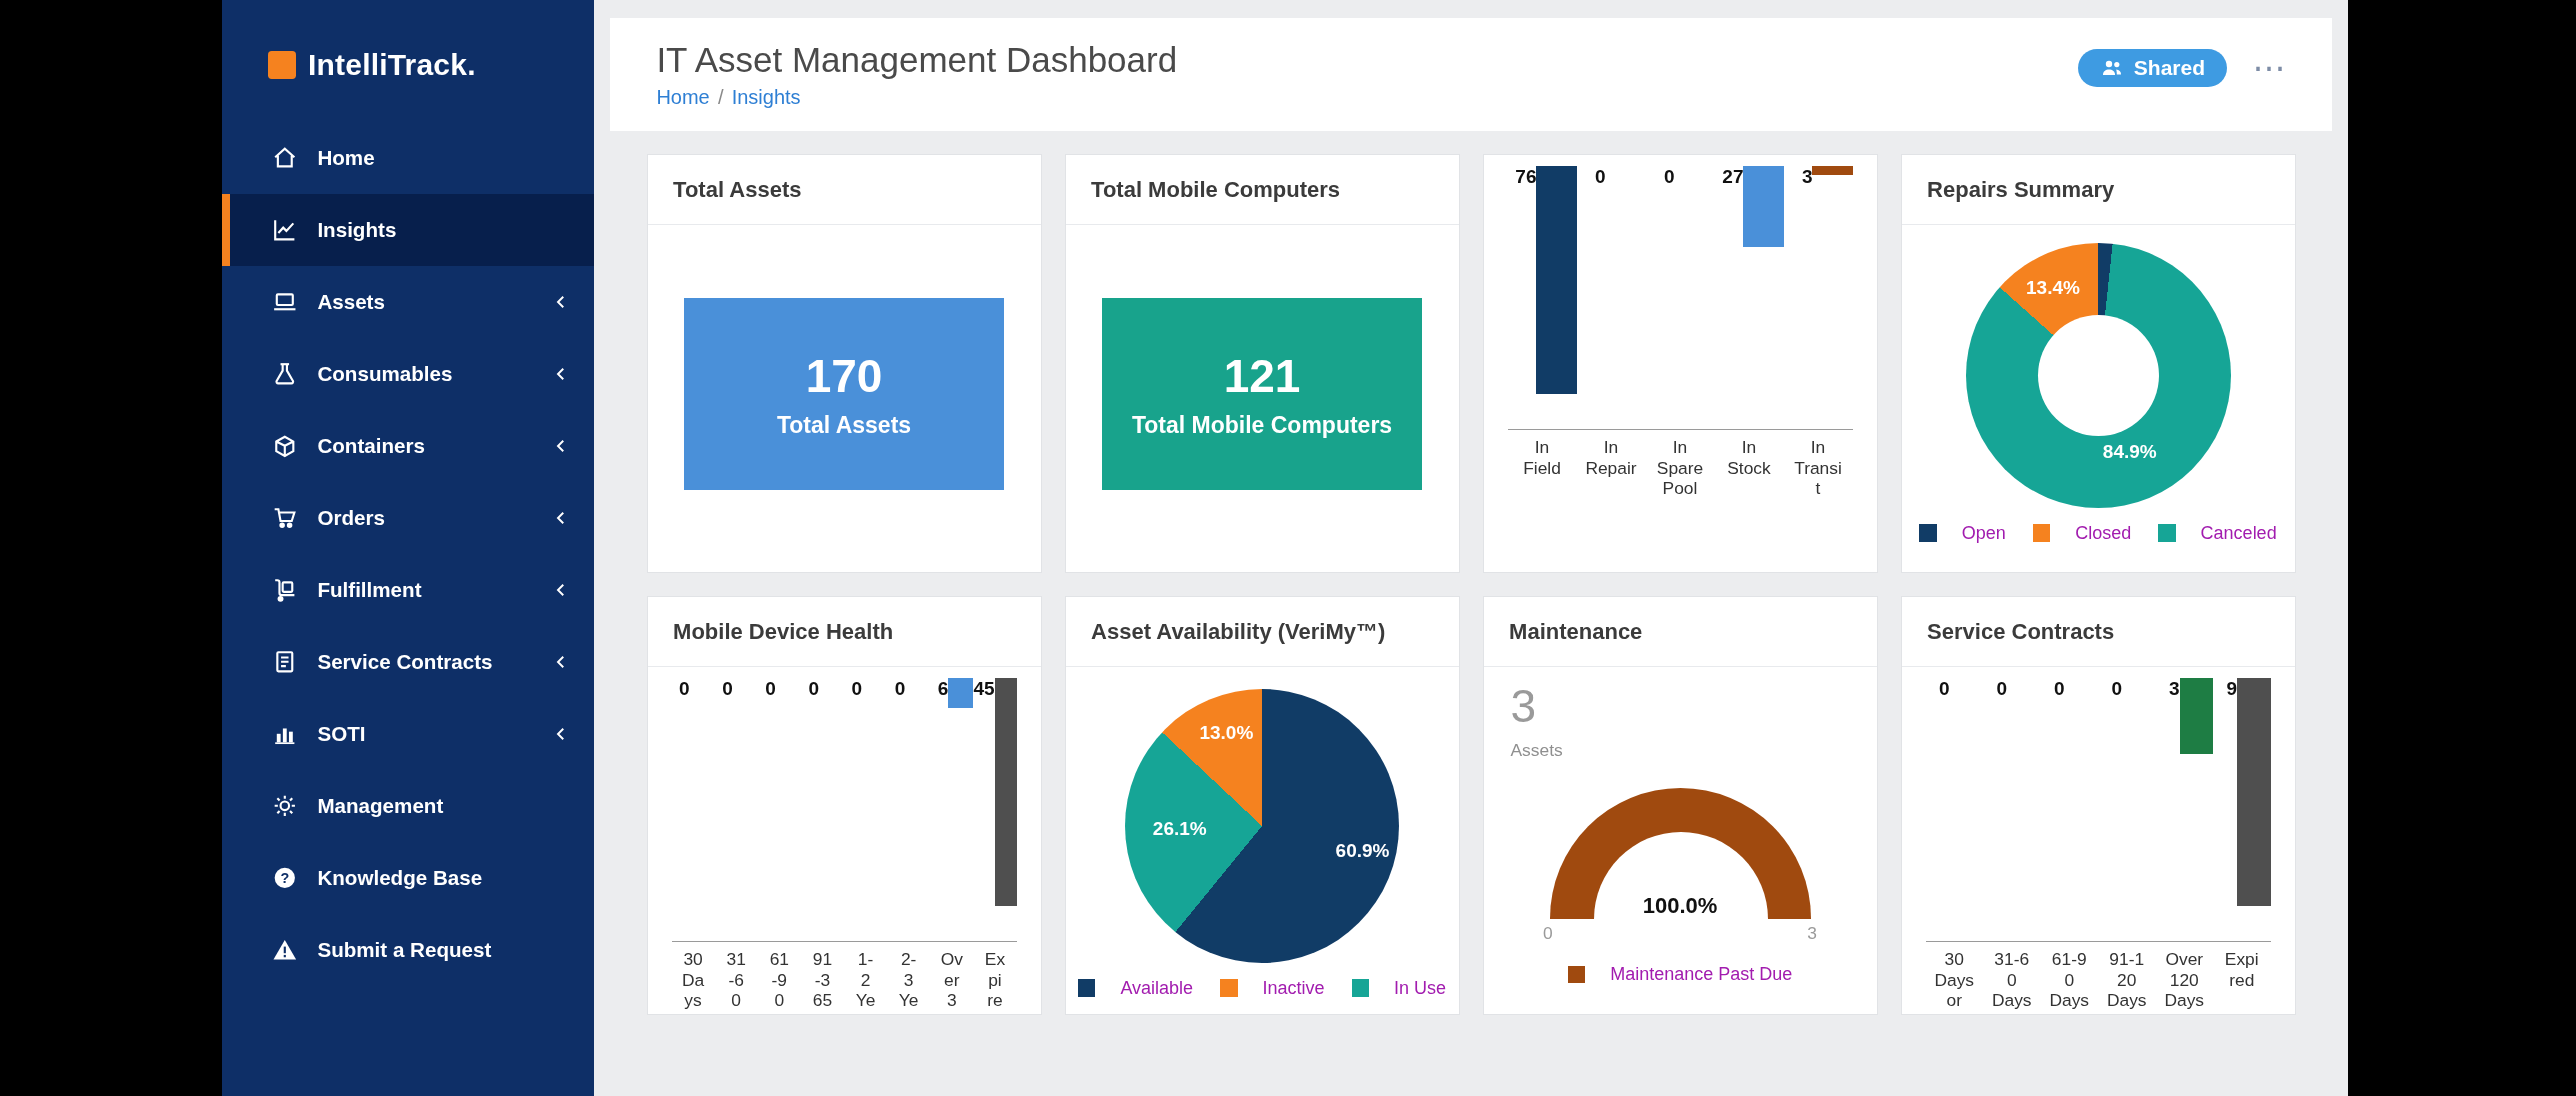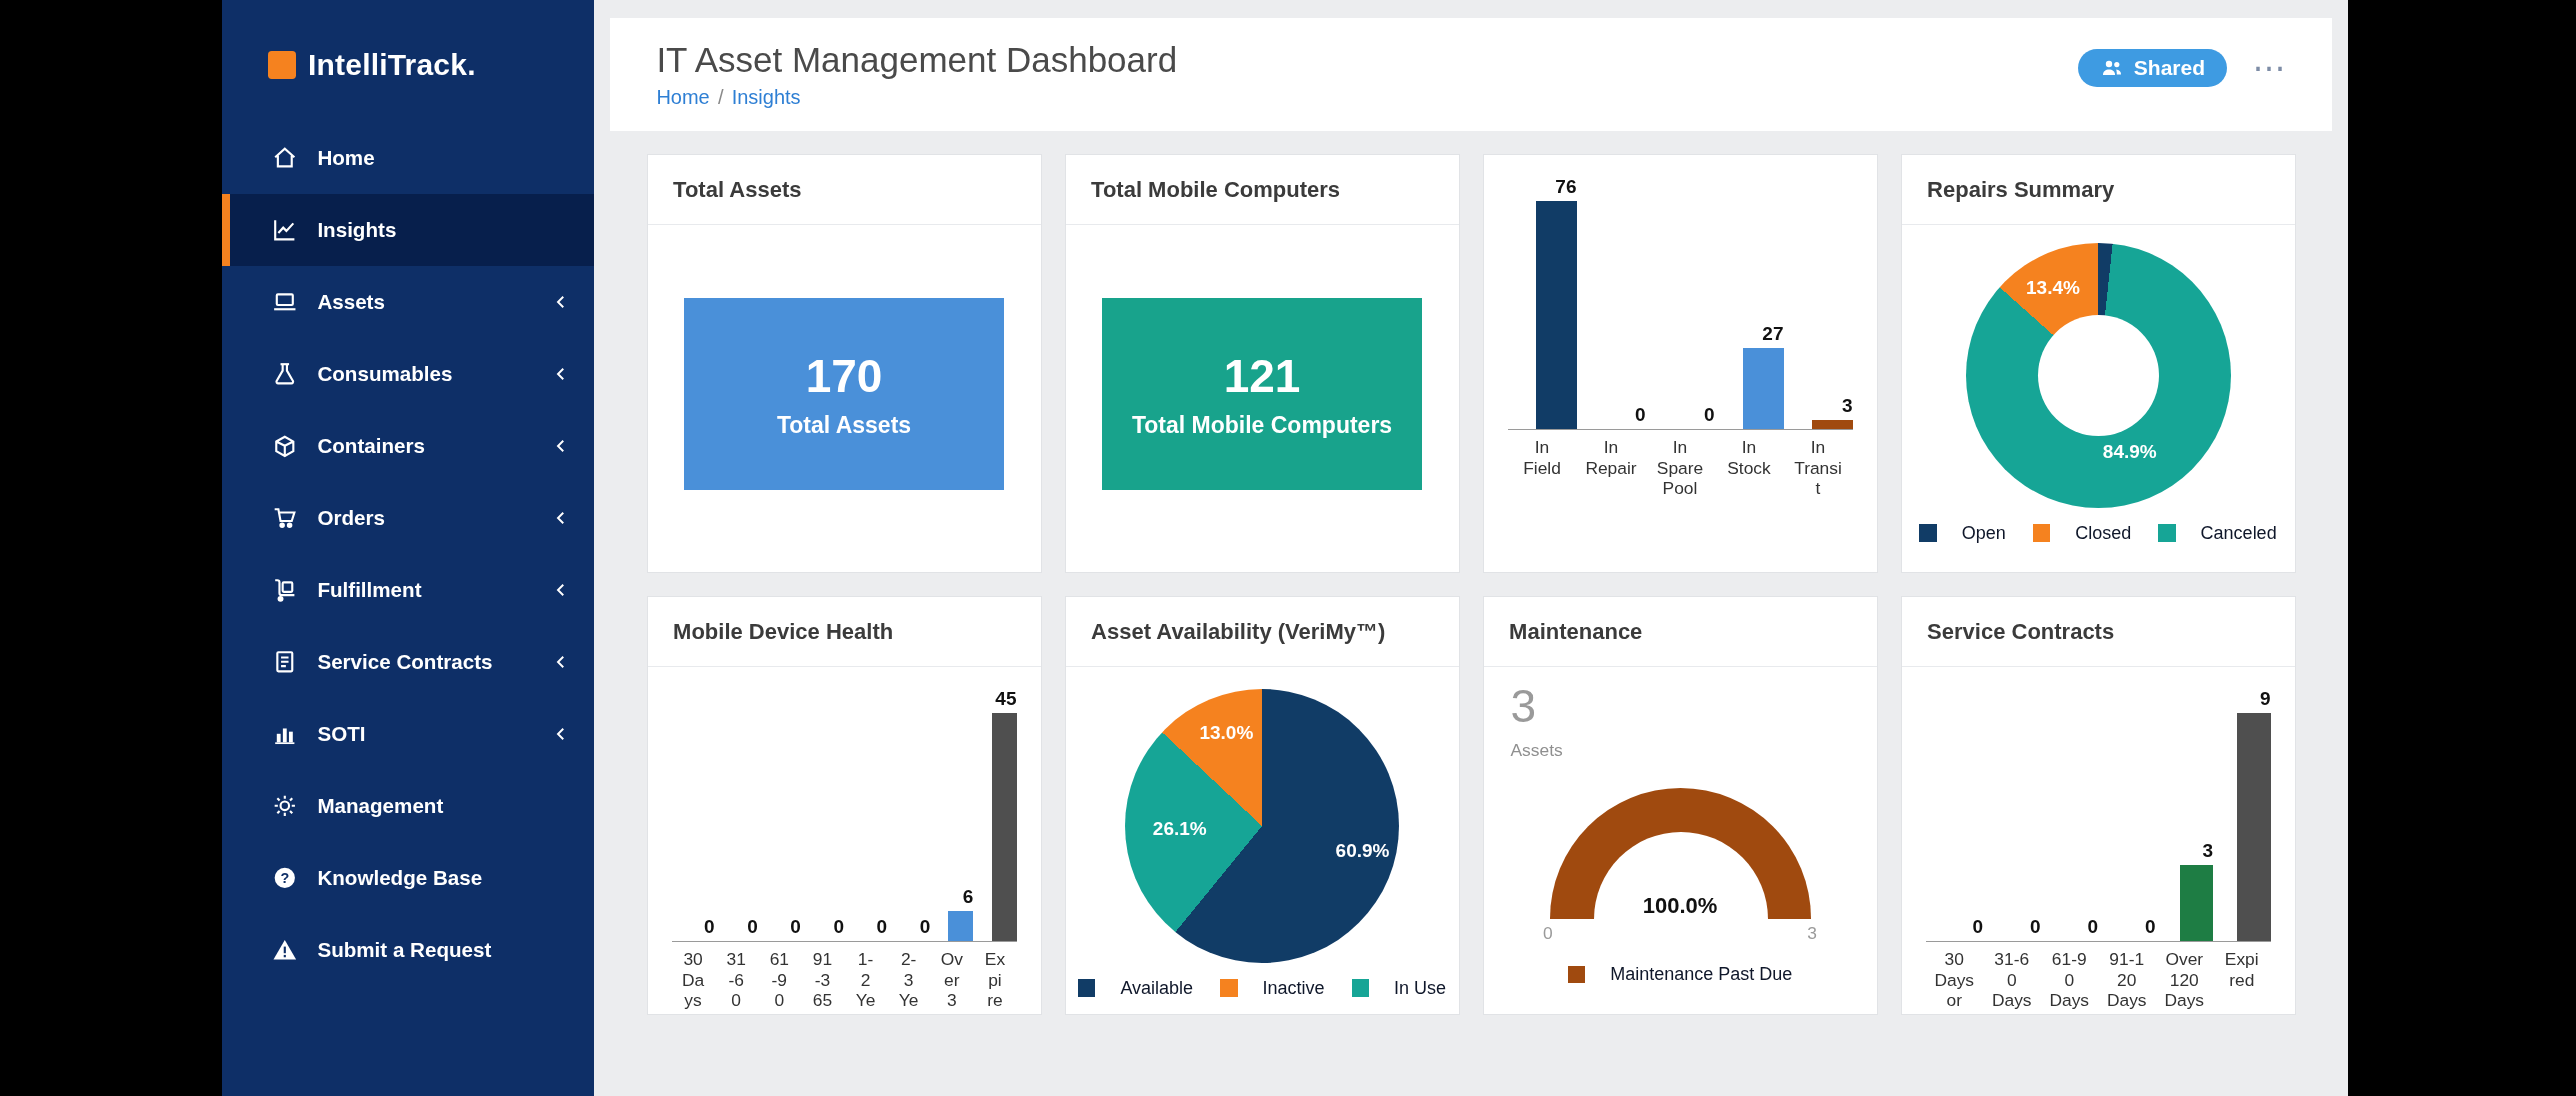--- a/index.html
+++ b/index.html
@@ -48,41 +48,41 @@
 
   
   .stat-tile{width:320px;height:192px;margin:73px auto 0;display:flex;flex-direction:column;
     align-items:center;justify-content:center;color:#fff;}
   .stat-value{font-size:46px;font-weight:700;}
   .stat-caption{font-size:23px;font-weight:600;margin-top:9px;}
 
   
   .barchart{padding:11px 24px 0;}
   .plot{height:263px;display:flex;align-items:flex-end;border-bottom:1.8px solid #9a9a9a;}
-  .bar-col{flex:1;height:100%;display:flex;flex-direction:column;align-items:flex-end;justify-content:flex-end;}
+  .bar-col{flex:1;height:100%;display:flex;flex-direction:row;align-items:flex-start;justify-content:flex-end;}
   .bar-value{font-size:19px;font-weight:700;color:#111;margin-bottom:2.7px;}
   .bar{width:58%;}
   .cats{display:flex;margin-top:7.3px;}
   .bar-cat{flex:1;text-align:center;font-size:17.4px;color:#333;line-height:1.18;white-space:pre-line;}
 
   
   .donut-wrap{position:relative;width:265px;height:265px;margin:18px auto 0;}
   .pie-wrap{position:relative;width:274px;height:274px;margin:22px auto 0;}
   .pie,.donut{width:100%;height:100%;border-radius:50%;}
   .hole{position:absolute;left:72px;top:72px;width:121px;height:121px;border-radius:50%;background:#fff;}
   .pct{position:absolute;transform:translate(-50%,-50%);color:#fff;font-size:19px;font-weight:700;white-space:nowrap;}
   .pct-closed{left:33%;top:17%;}
   .pct-canceled{left:62%;top:79%;}
   .pct-available{left:75%;top:59%;margin-left:32px;}
   .pct-inuse{left:20%;top:51%;}
   .pct-inactive{left:37%;top:16%;}
 
   
   .legend{display:flex;justify-content:center;gap:27px;margin-top:14.6px;flex-wrap:wrap;}
-  .legend-item{display:flex;align-items:center;gap:25px;font-size:18px;color:#0f172a;}
+  .legend-item{display:flex;align-items:center;gap:25px;font-size:18px;color:#a21caf;}
   .swatch{width:17.4px;height:17.4px;display:inline-block;flex-shrink:0;}
 
   
   .maint{padding:16.4px 27px 0;}
   .maint-count{font-size:46px;color:#9a9a9a;font-weight:400;line-height:1;}
   .maint-count-label{font-size:17.4px;color:#8f8f8f;margin-top:11px;}
   .gauge{position:relative;width:261px;height:131px;margin:27px auto 0;overflow:hidden;}
   .gauge-arc{position:absolute;left:0;top:0;width:261px;height:261px;border-radius:50%;}
   .gauge-hole{position:absolute;left:44px;top:44px;width:174px;height:174px;border-radius:50%;background:#fff;}
   .gauge-value{position:absolute;left:50%;bottom:0;transform:translateX(-50%);

